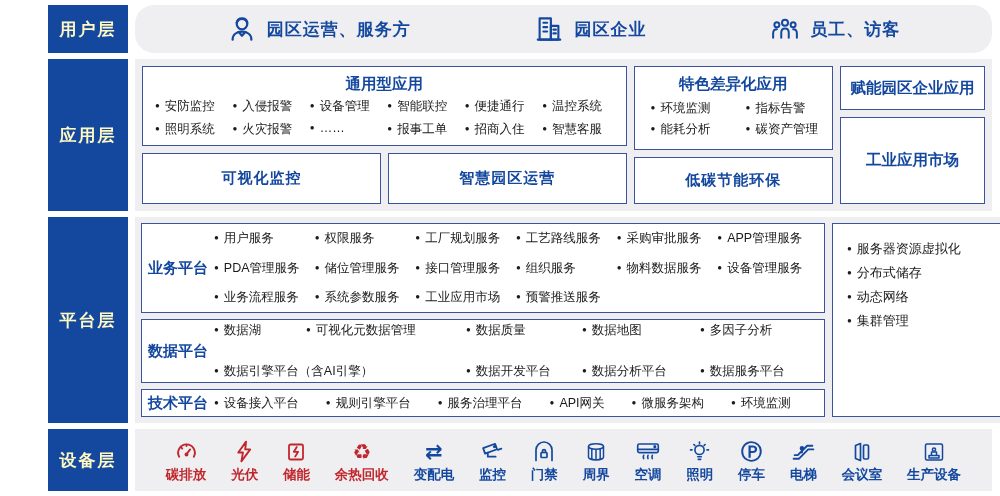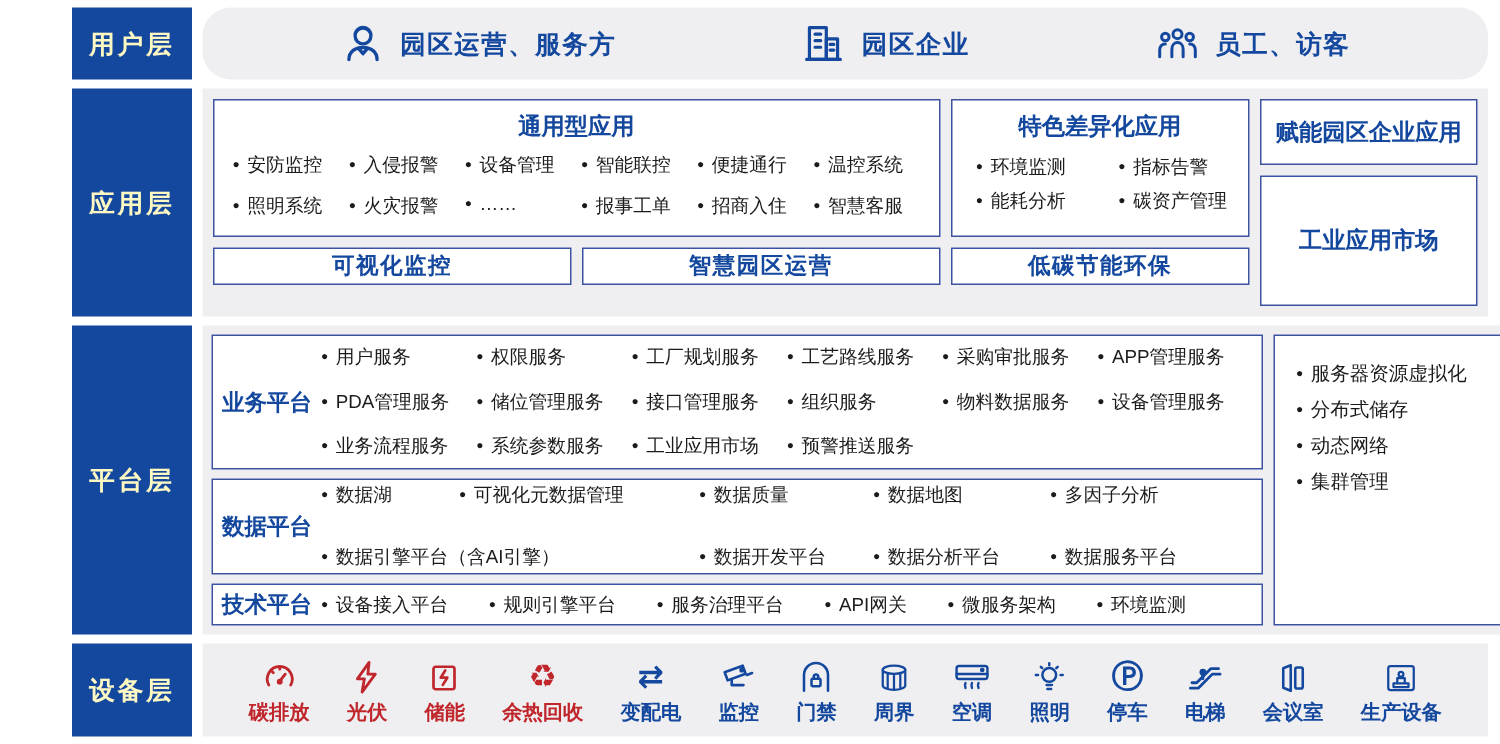--- a/index.html
+++ b/index.html
@@ -27,36 +27,36 @@
   .app-band{display:flex;padding:7px;gap:7px;box-sizing:border-box;}
   .col-a{flex:503;display:flex;flex-direction:column;gap:7px;min-width:0;}
   .col-b{flex:207;display:flex;flex-direction:column;gap:7px;min-width:0;}
   .app-right{width:145px;flex:none;display:flex;flex-direction:column;gap:7px;}
   .general-box{height:92px;display:flex;flex-direction:column;}
   .general-box .btitle{margin-top:7px;}
   .grid6{flex:1;display:grid;grid-template-columns:repeat(6,1fr);align-content:space-evenly;padding:2px 8px 6px 12px;column-gap:2px;row-gap:6px;}
   .special-box{height:92px;display:flex;flex-direction:column;}
   .special-box .btitle{margin-top:7px;}
   .grid2{flex:1;display:grid;grid-template-columns:95px auto;align-content:space-evenly;padding:2px 4px 8px 16px;}
-  .pill{height:25px;display:flex;align-items:center;justify-content:center;color:#14489E;font-weight:bold;font-size:15px;letter-spacing:1px;}
+  .pill{height:51px;display:flex;align-items:center;justify-content:center;color:#14489E;font-weight:bold;font-size:15px;letter-spacing:1px;}
   .pill-a{flex:1;}
   .enable-box{height:44px;display:flex;align-items:center;justify-content:center;}
   .market-box{flex:1;display:flex;align-items:center;justify-content:center;}
   .bot-row{display:flex;gap:7px;}
 
   
   .plat-row{height:206px;}
   .plat-band{display:flex;padding:6px;gap:7px;box-sizing:border-box;}
   .plat-left{flex:1;display:flex;flex-direction:column;gap:6px;min-width:0;}
   .pbox{display:flex;align-items:stretch;}
   .plabel{width:72px;flex:none;display:flex;align-items:center;justify-content:center;color:#14489E;font-weight:bold;font-size:15px;}
   .biz-box{height:90px;}
   .biz-grid{flex:1;display:grid;grid-template-columns:repeat(6,1fr);align-content:space-evenly;row-gap:7px;padding-right:6px;}
   .data-box{height:64px;}
-  .data-grid{flex:1;display:grid;grid-template-columns:92px 160px 116px 118px 120px auto;align-content:space-evenly;row-gap:22px;padding-right:21px;}
+  .data-grid{flex:1;display:grid;grid-template-columns:92px 160px 116px 118px 120px auto;align-content:space-evenly;row-gap:22px;padding-right:4px;}
   .tech-box{height:28px;}
   .tech-grid{flex:1;display:flex;align-items:center;gap:27px;}
   .infra-box{width:170px;flex:none;display:flex;flex-direction:column;justify-content:flex-start;gap:6px;padding:16px 0 0 14px;}
   .infra-box .bi{font-size:13px;}
 
   
   .bi{font-size:12.5px;color:#1b1b1b;white-space:nowrap;overflow:hidden;}
   .bi::before{content:"●";font-size:8px;margin-right:5px;vertical-align:2px;color:#1b1b1b;}
   .span2{grid-column:span 2;}
 

